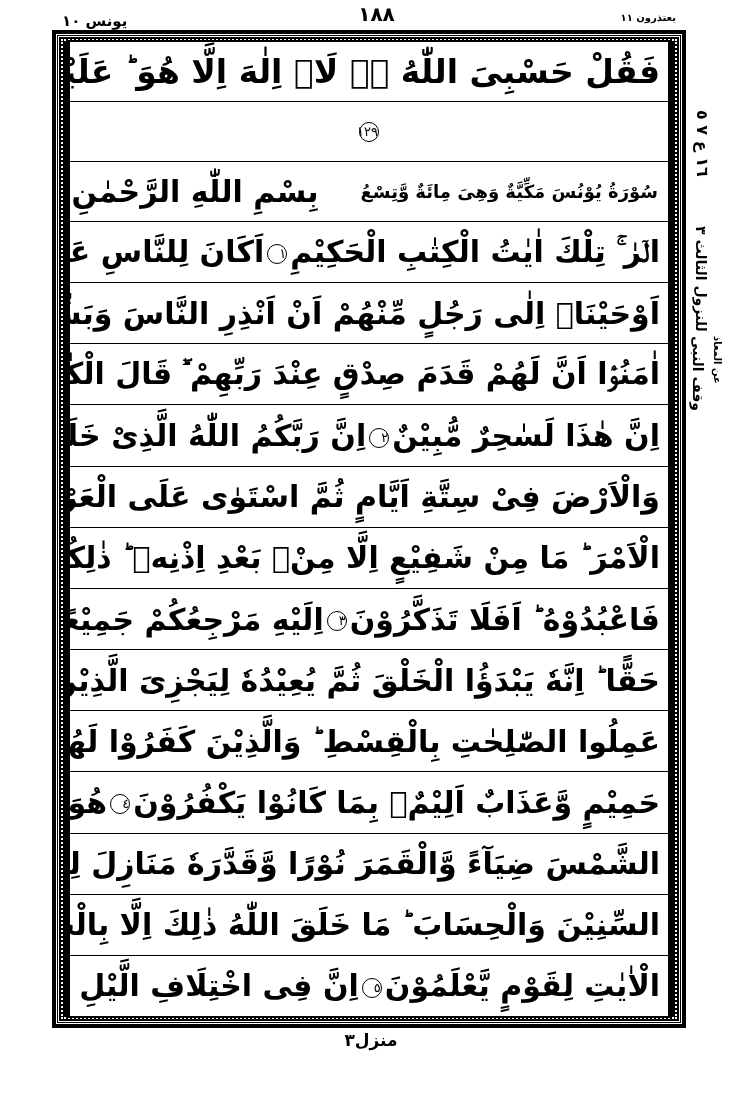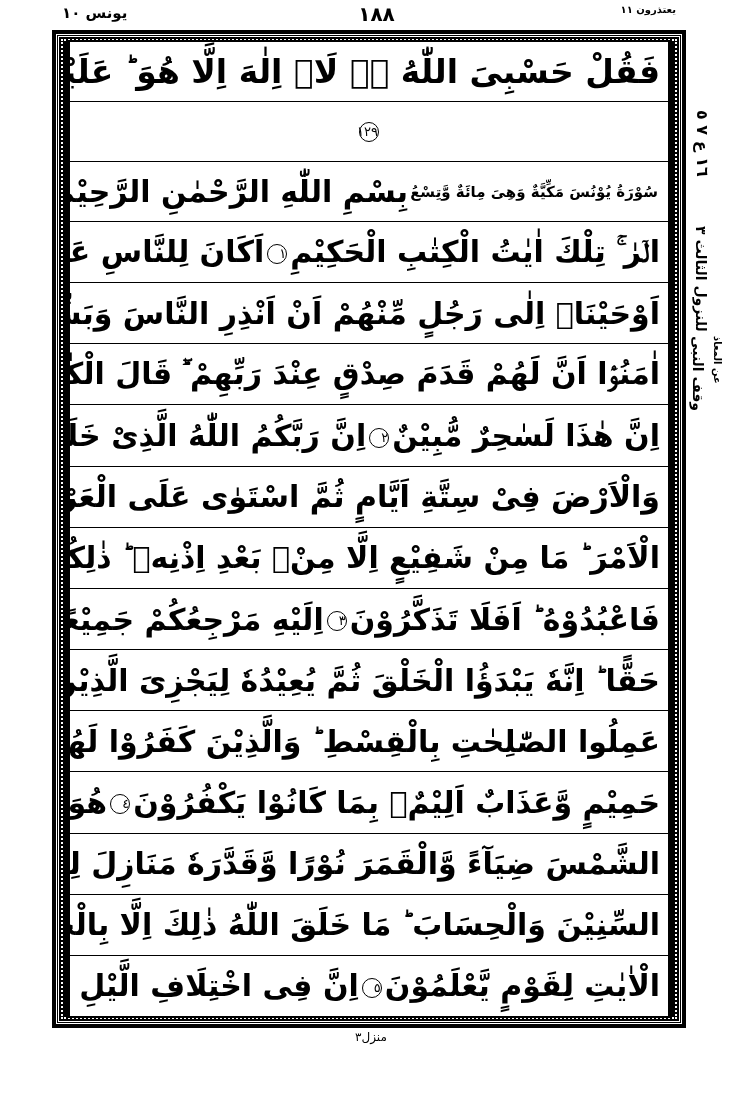--- a/index.html
+++ b/index.html
@@ -1,21 +1,21 @@
 <!DOCTYPE html>
 <html><head>
 <meta charset="utf-8">
 <style>
   html, body { margin: 0; padding: 0; background: #ffffff; }
   body {
     width: 746px; height: 1108px; position: relative; overflow: hidden;
     font-family: "DejaVu Sans", sans-serif; color: #000;
   }
   .hdr {
-    position: absolute; top: 4px; font-weight: bold; direction: rtl;
+    position: absolute; top: 12px; font-weight: bold; direction: rtl;
     font-family: "DejaVu Sans", sans-serif;
     text-align: right;
   }
   .hdr-left { left: 62px; font-size: 15px; }
   .hdr-center { left: 0; right: 0; text-align: center; font-size: 20px; top: 2px; margin-left: 7px; }
   .hdr-right { right: 70px; font-size: 10px; }
   .frame {
     position: absolute; left: 52px; top: 30px; width: 634px; height: 998px;
     box-sizing: border-box; background: #000; padding: 4px;
   }
@@ -38,38 +38,38 @@
     font-family: "DejaVu Sans", sans-serif; font-weight: bold;
     display: flex; align-items: center; justify-content: space-between;
     padding: 0 8px; white-space: nowrap; overflow: hidden;
   }
   .row:last-child { border-bottom: none; }
   .row.top { height: 60px; font-size: 33px; }
   .row.center { height: 60px; justify-content: center; font-size: 33px; }
   .row.surah { height: 60px; font-size: 26px; justify-content: space-between; }
   .row.verse { flex: 1; font-size: 30px; }
   .verse-text { width: 100%; text-align: justify; text-align-last: justify; display: block; }
-  .cartouche { font-size: 15px; font-weight: bold; padding: 0 2px; }
+  .cartouche { font-size: 18px; font-weight: bold; padding: 0 2px; margin-left: 40px; }
   .bismillah { font-size: 30px; }
   .ayah-mark {
     display: inline-block; font-size: 13px; width: 18px; height: 18px; line-height: 18px;
     border: 1.5px solid #000; border-radius: 50%; text-align: left; vertical-align: middle;
     margin: 0 3px; font-weight: normal;
   }
   .margin-note {
     position: absolute; writing-mode: vertical-rl; direction: rtl; font-weight: bold;
     font-family: "DejaVu Sans", sans-serif;
   }
   .mn-ruku { left: 693px; top: 110px; font-size: 16px; }
   .mn-manzil { left: 693px; top: 226px; font-size: 14px; }
   .mn-waqf { left: 690px; top: 336px; font-size: 14px; }
   .mn-waqf2 { left: 712px; top: 336px; font-size: 10px; }
   .footer {
     position: absolute; top: 1030px; left: 0; right: 4px; text-align: center;
-    font-size: 12px; font-weight: normal; direction: rtl;
+    font-size: 17px; font-weight: bold; direction: rtl;
   }
 </style>
 </head>
 <body>
 
 <div class="hdr hdr-left">یونس ١٠</div>
 <div class="hdr hdr-center">١٨٨</div>
 <div class="hdr hdr-right">یعتذرون ١١</div>
 
 <div class="frame">

